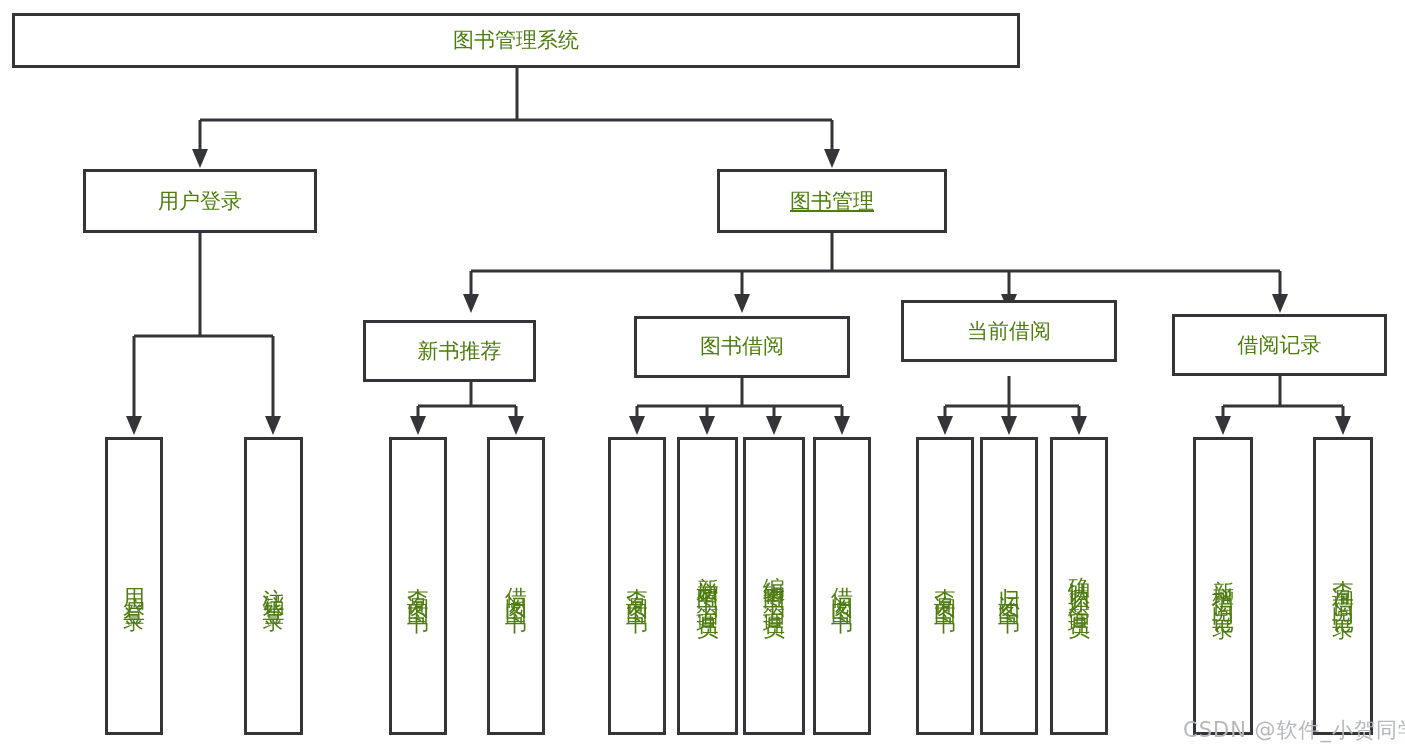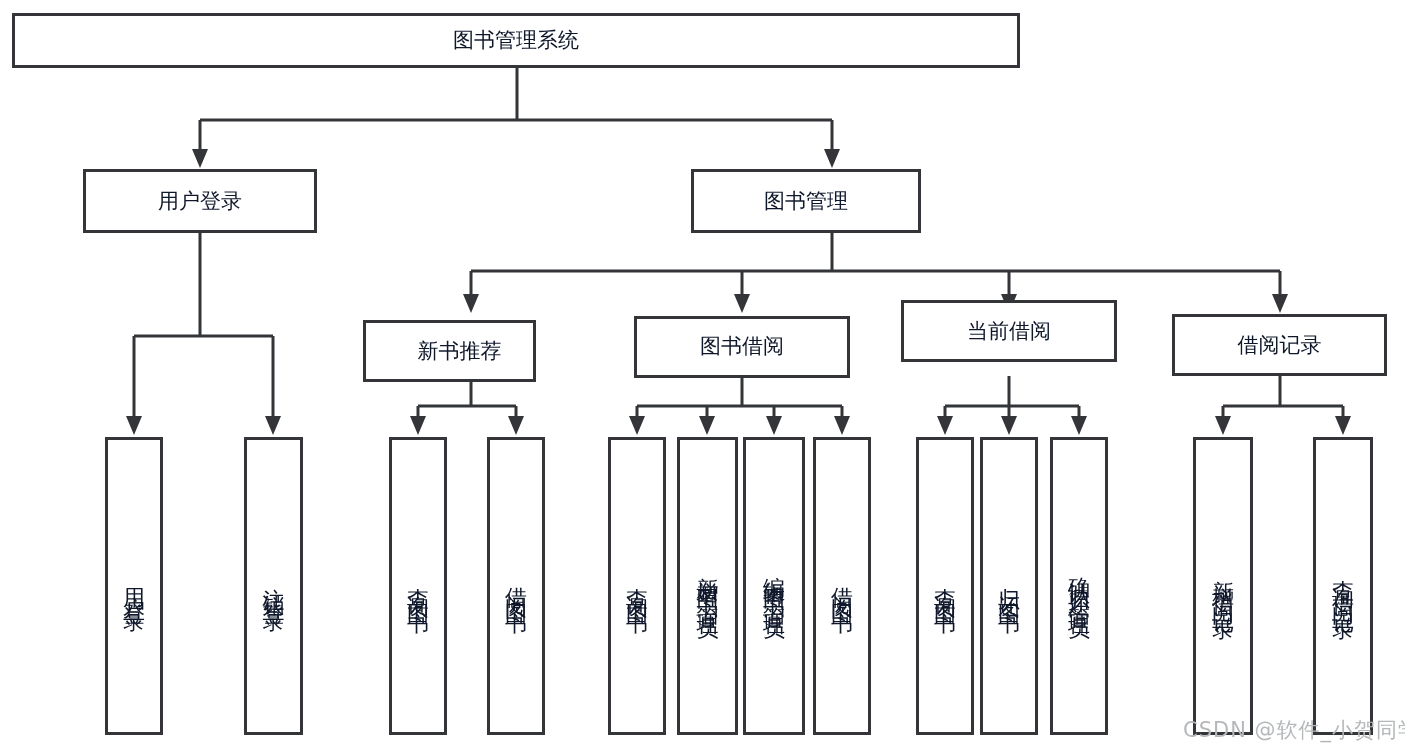--- a/index.html
+++ b/index.html
@@ -3,28 +3,28 @@
 <meta charset="utf-8">
 <style>
   html,body{margin:0;padding:0;background:#ffffff;}
   body{font-family:"DejaVu Sans",sans-serif;}
   #stage{position:relative;width:1405px;height:747px;background:#ffffff;overflow:hidden;}
   svg.connectors{position:absolute;left:0;top:0;width:1405px;height:747px;}
   svg.connectors path.line{fill:none;stroke:#333538;stroke-width:3;}
   svg.connectors path.arrow{fill:#333538;stroke:none;}
   .box{position:absolute;box-sizing:border-box;border:3px solid #333538;background:#ffffff;
        display:flex;align-items:center;justify-content:center;
-       color:#0f172a;font-size:21px;line-height:1;white-space:nowrap;}
+       color:#4d7c0f;font-size:21px;line-height:1;white-space:nowrap;}
   .vbox{writing-mode:vertical-rl;text-orientation:mixed;font-size:22px;letter-spacing:8px;
         white-space:normal;line-height:1;}
   
   .n-root{left:12px;top:13px;width:1008px;height:55px;}
   
   .n-ul{left:83px;top:169px;width:234px;height:64px;}
-  .n-bm{left:691px;top:169px;width:230px;height:64px;}
+  .n-bm{left:717px;top:169px;width:230px;height:64px;text-decoration:underline;}
   
   .n-g0{left:363px;top:320px;width:173px;height:62px;padding-left:20px;}
   .n-g1{left:634px;top:316px;width:216px;height:62px;font-family:Liberation Mono, monospace;}
   .n-g2{left:901px;top:300px;width:216px;height:62px;}
   .n-g3{left:1172px;top:314px;width:215px;height:62px;}
   
   .leaf{top:437px;height:298px;}
   .v1{left:105px;width:58px;}
   .v2{left:244px;width:59px;}
   .v3{left:389px;width:58px;}

